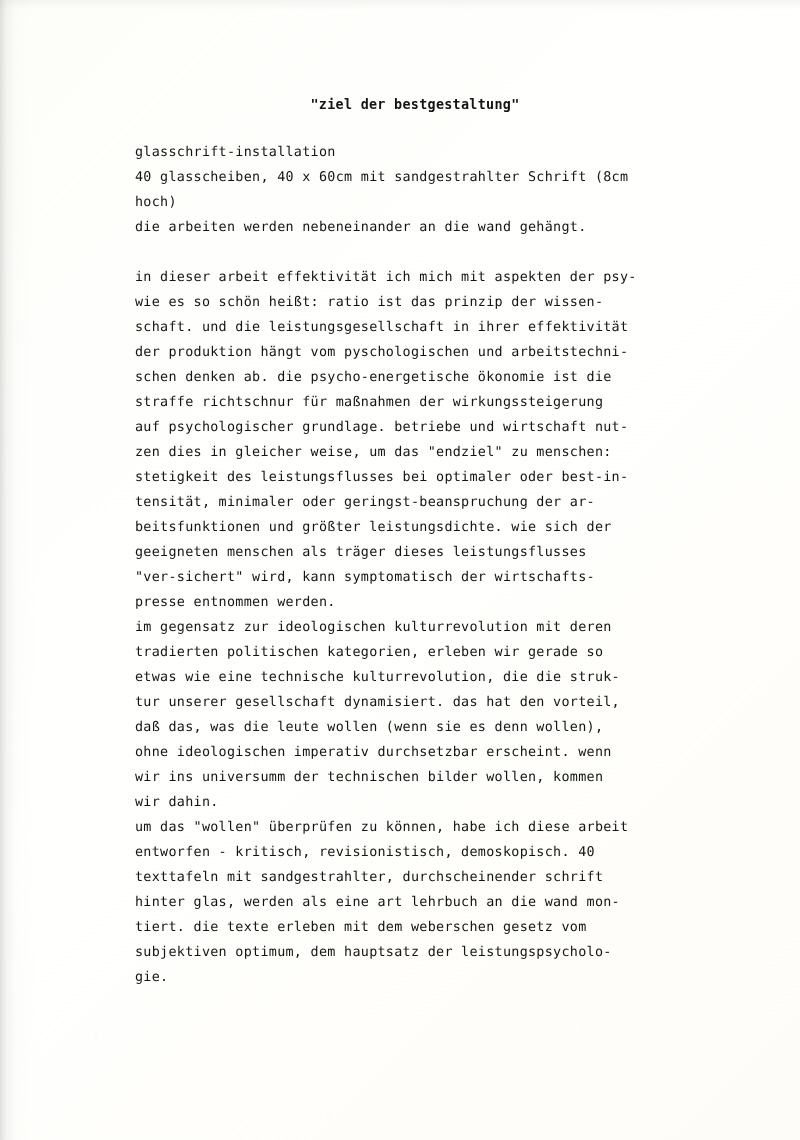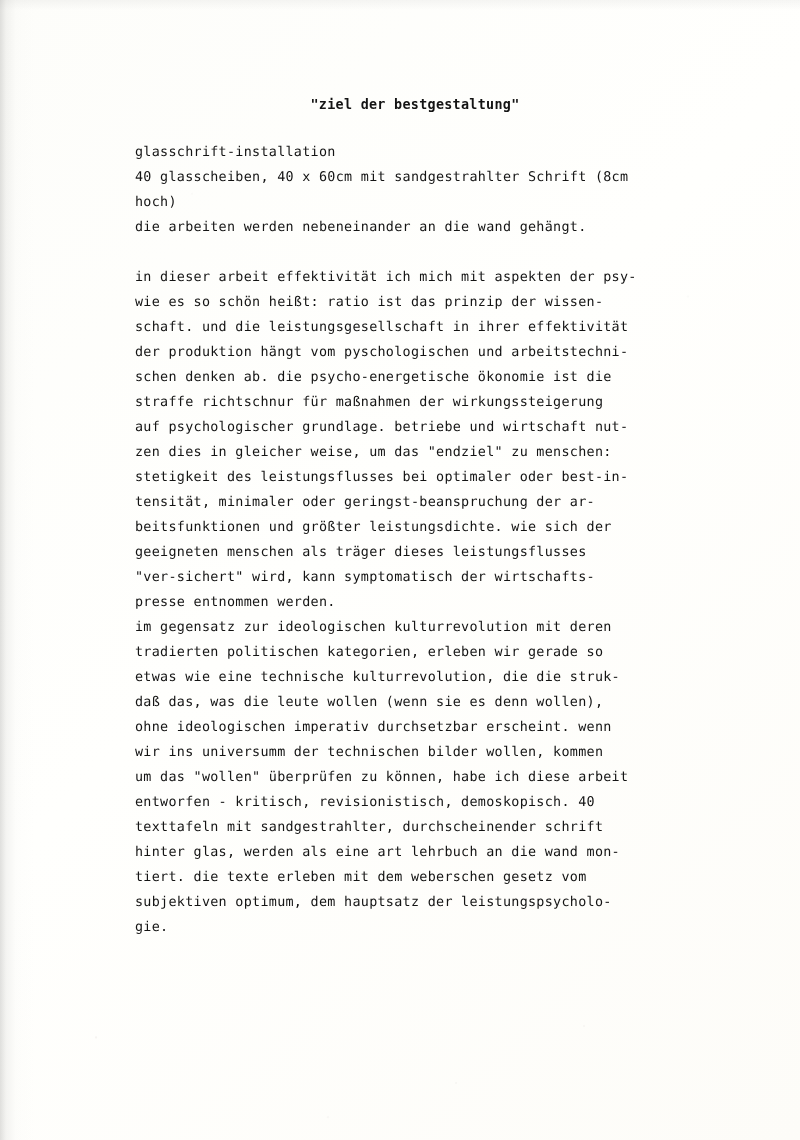--- a/index.html
+++ b/index.html
@@ -101,23 +101,25 @@
       <div class="doc-line">zen dies in gleicher weise, um das "endziel" zu menschen:</div>
       <div class="doc-line">stetigkeit des leistungsflusses bei optimaler oder best-in-</div>
       <div class="doc-line">tensität, minimaler oder geringst-beanspruchung der ar-</div>
       <div class="doc-line">beitsfunktionen und größter leistungsdichte. wie sich der</div>
       <div class="doc-line">geeigneten menschen als träger dieses leistungsflusses</div>
       <div class="doc-line">"ver-sichert" wird, kann symptomatisch der wirtschafts-</div>
       <div class="doc-line">presse entnommen werden.</div>
       <div class="doc-line">im gegensatz zur ideologischen kulturrevolution mit deren</div>
       <div class="doc-line">tradierten politischen kategorien, erleben wir gerade so</div>
       <div class="doc-line">etwas wie eine technische kulturrevolution, die die struk-</div>
+      <div class="doc-line">tur unserer gesellschaft dynamisiert. das hat den vorteil,</div>
       <div class="doc-line">daß das, was die leute wollen (wenn sie es denn wollen),</div>
       <div class="doc-line">ohne ideologischen imperativ durchsetzbar erscheint. wenn</div>
       <div class="doc-line">wir ins universumm der technischen bilder wollen, kommen</div>
+      <div class="doc-line">wir dahin.</div>
       <div class="doc-line">um das "wollen" überprüfen zu können, habe ich diese arbeit</div>
       <div class="doc-line">entworfen - kritisch, revisionistisch, demoskopisch. 40</div>
       <div class="doc-line">texttafeln mit sandgestrahlter, durchscheinender schrift</div>
       <div class="doc-line">hinter glas, werden als eine art lehrbuch an die wand mon-</div>
       <div class="doc-line">tiert. die texte erleben mit dem weberschen gesetz vom</div>
       <div class="doc-line">subjektiven optimum, dem hauptsatz der leistungspsycholo-</div>
       <div class="doc-line">gie.</div>
     </div>
 
 </div>

